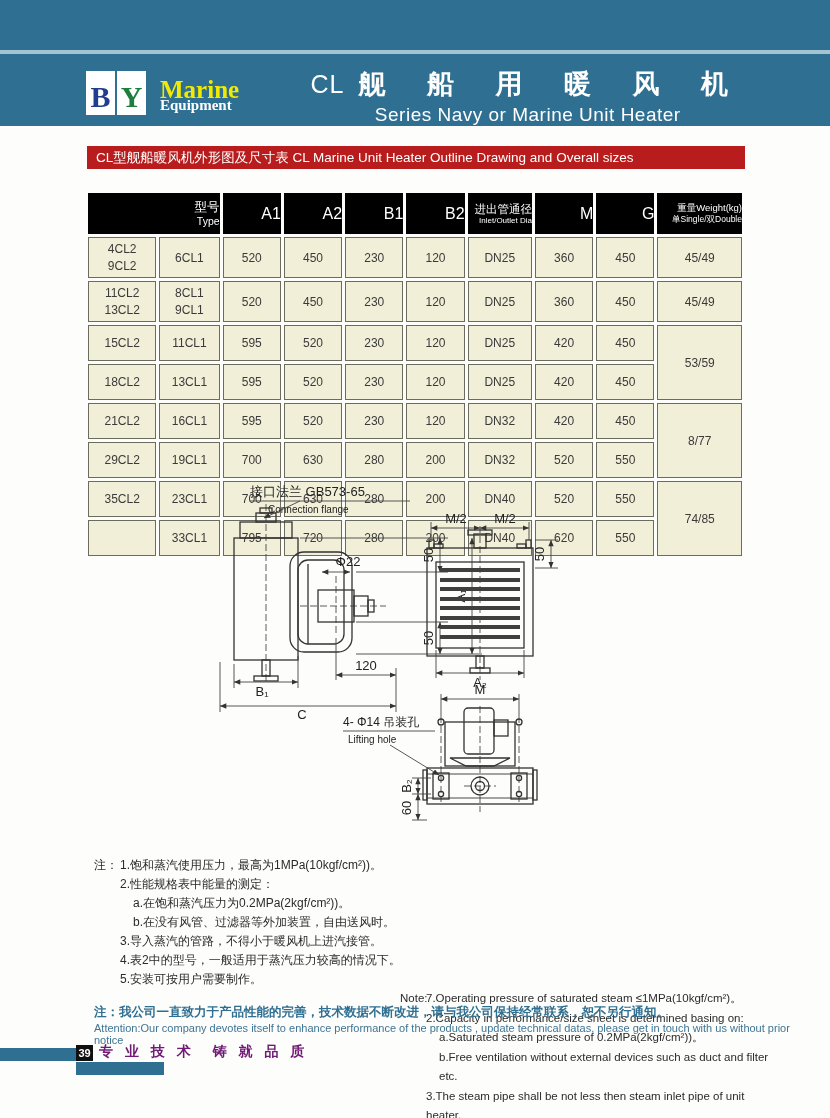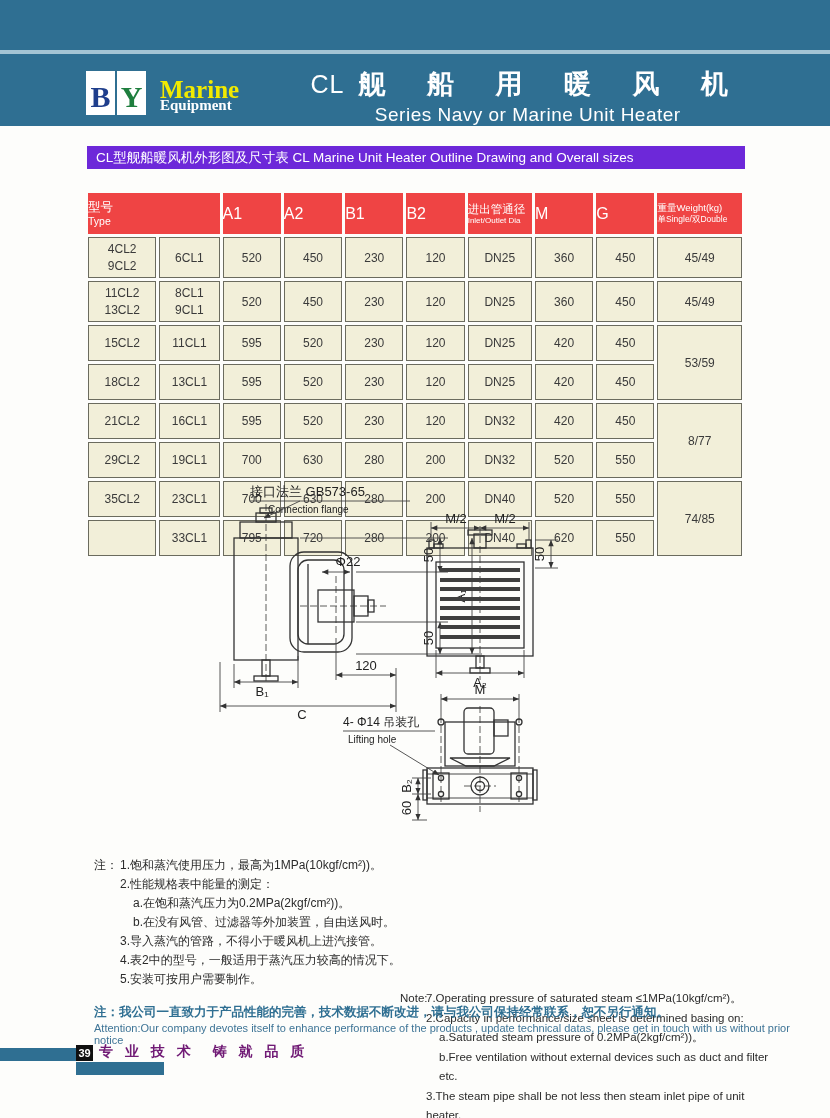--- a/index.html
+++ b/index.html
@@ -15,26 +15,26 @@
   .logo-y span{color:#1e7e3e;}
   .logo-text{margin-left:12px;padding-top:9px;}
   .logo-name{font-family:"Liberation Serif","DejaVu Serif",serif;font-weight:bold;font-size:25px;line-height:20px;color:#f2ea00;}
   .logo-sub{font-family:"Liberation Serif","DejaVu Serif",serif;font-size:15px;line-height:11px;color:#ffffff;font-weight:bold;}
   .head-title{position:absolute;right:85px;top:66px;text-align:center;color:#fff;}
   .head-title-row{display:flex;align-items:baseline;justify-content:flex-end;}
   .series-code{font-size:25px;letter-spacing:1px;margin-right:14px;}
   .title-cn{font-size:27px;font-weight:bold;letter-spacing:17px;white-space:nowrap;}
   .subtitle-en{font-size:19px;margin-top:2px;letter-spacing:.5px;}
   
-  .sec-bar{position:absolute;left:87px;top:146px;width:658px;height:23px;background:#6d28d9;
+  .sec-bar{position:absolute;left:87px;top:146px;width:658px;height:23px;background:#b91c1c;
            color:#fff;font-size:13.5px;line-height:23px;padding-left:9px;box-sizing:border-box;white-space:nowrap;}
   
   .tbl-wrap{position:absolute;left:85px;top:190px;}
   table.dim{border-collapse:separate;border-spacing:3px;table-layout:fixed;width:660px;}
-  table.dim th{background:#ef4444;color:#fff;font-weight:normal;vertical-align:middle;text-align:left;padding:0;}
+  table.dim th{background:#000000;color:#fff;font-weight:normal;vertical-align:middle;text-align:right;padding:0;}
   table.dim td{background:#f2efd9;border:1px solid #6b6b5e;color:#3a3a3a;font-size:12px;
                text-align:center;vertical-align:middle;padding:0;}
   tr.hdr{height:41px;}
   tr.tall{height:41px;}
   tr.short{height:36px;}
   .h-main{font-size:12.5px;line-height:15px;}
   .h-sub{font-size:10.5px;line-height:13px;}
   .h-dia1{font-size:11.5px;line-height:14px;}
   .h-dia2{font-size:8px;line-height:10px;}
   .h-w1{font-size:9.5px;line-height:12px;}

